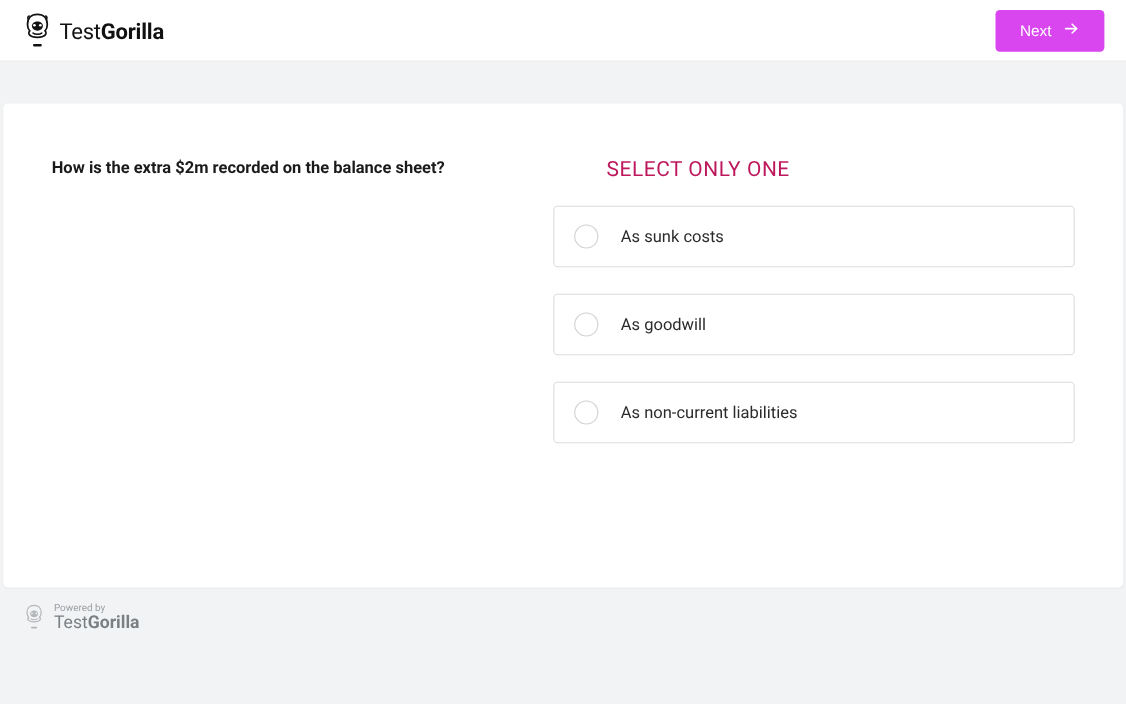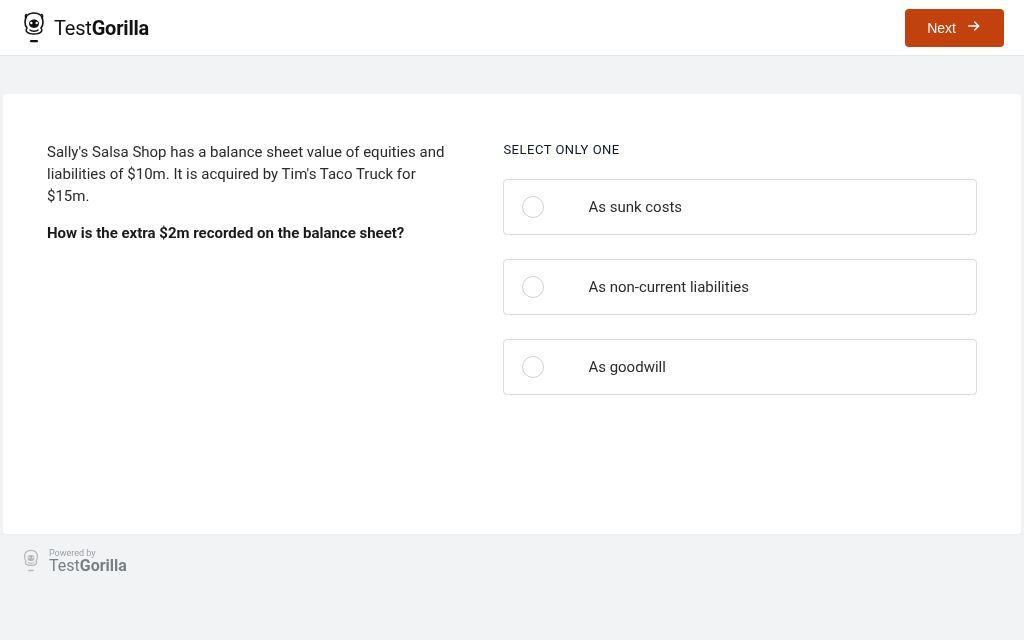--- a/index.html
+++ b/index.html
@@ -23,21 +23,21 @@
     height: 34px;
   }
   .logo-text {
     font-size: 20px;
     color: #111;
     letter-spacing: -0.2px;
   }
   .logo-text .light { font-weight: 400; }
   .logo-text .bold { font-weight: 700; }
   .next-btn {
-    background: #c2410c;
+    background: #d946ef;
     color: #fff;
     border: none;
     border-radius: 4px;
     height: 38px;
     padding: 0 22px;
     font-size: 14px;
     font-weight: 500;
     display: flex;
     align-items: center;
     gap: 10px;
@@ -72,24 +72,25 @@
     color: #2b2b2b;
     margin-bottom: 16px;
   }
   .q-prompt {
     font-size: 15px;
     font-weight: 700;
     color: #1a1a1a;
     line-height: 1.45;
   }
   .instruction {
-    font-size: 13px;
+    font-size: 19px;
     letter-spacing: 0.5px;
-    color: #0f172a;
+    color: #be185d;
     margin-bottom: 22px;
+    margin-left: 48px;
   }
   .option {
     border: 1px solid #dcdcdc;
     border-radius: 4px;
     padding: 16px 18px;
     display: flex;
     align-items: center;
     gap: 20px;
     margin-bottom: 24px;
     cursor: pointer;
@@ -97,21 +98,20 @@
   .radio {
     width: 22px;
     height: 22px;
     border: 1.5px solid #d0d0d0;
     border-radius: 50%;
     flex-shrink: 0;
   }
   .option-label {
     font-size: 15px;
     color: #2b2b2b;
-    margin-left: 24px;
   }
   .footer {
     width: 100%;
     text-align: center;
     padding-top: 15px;
     display: flex;
     margin-left: 21px;
   }
   .footer-inner {
     display: flex;
@@ -153,39 +153,38 @@
         <line x1="4" y1="12" x2="19" y2="12"></line>
         <polyline points="13 6 19 12 13 18"></polyline>
       </svg>
     </span>
   </button>
 </div>
 
 <div class="page-body">
   <div class="card">
     <div class="left-col">
-      <p class="q-context">Sally's Salsa Shop has a balance sheet value of equities and liabilities of $10m. It is acquired by Tim's Taco Truck for $15m.</p>
       <p class="q-prompt">How is the extra $2m recorded on the balance sheet?</p>
     </div>
     <div class="right-col">
       <div class="instruction">SELECT ONLY ONE</div>
 
       <div class="option">
         <span class="radio"></span>
         <span class="option-label">As sunk costs</span>
       </div>
 
       <div class="option">
         <span class="radio"></span>
-        <span class="option-label">As non-current liabilities</span>
+        <span class="option-label">As goodwill</span>
       </div>
 
       <div class="option">
         <span class="radio"></span>
-        <span class="option-label">As goodwill</span>
+        <span class="option-label">As non-current liabilities</span>
       </div>
 
     </div>
   </div>
 </div>
 
 <div class="footer">
   <div class="footer-inner">
     <span class="footer-logo-icon">
       <svg viewBox="0 0 28 34" fill="none">

